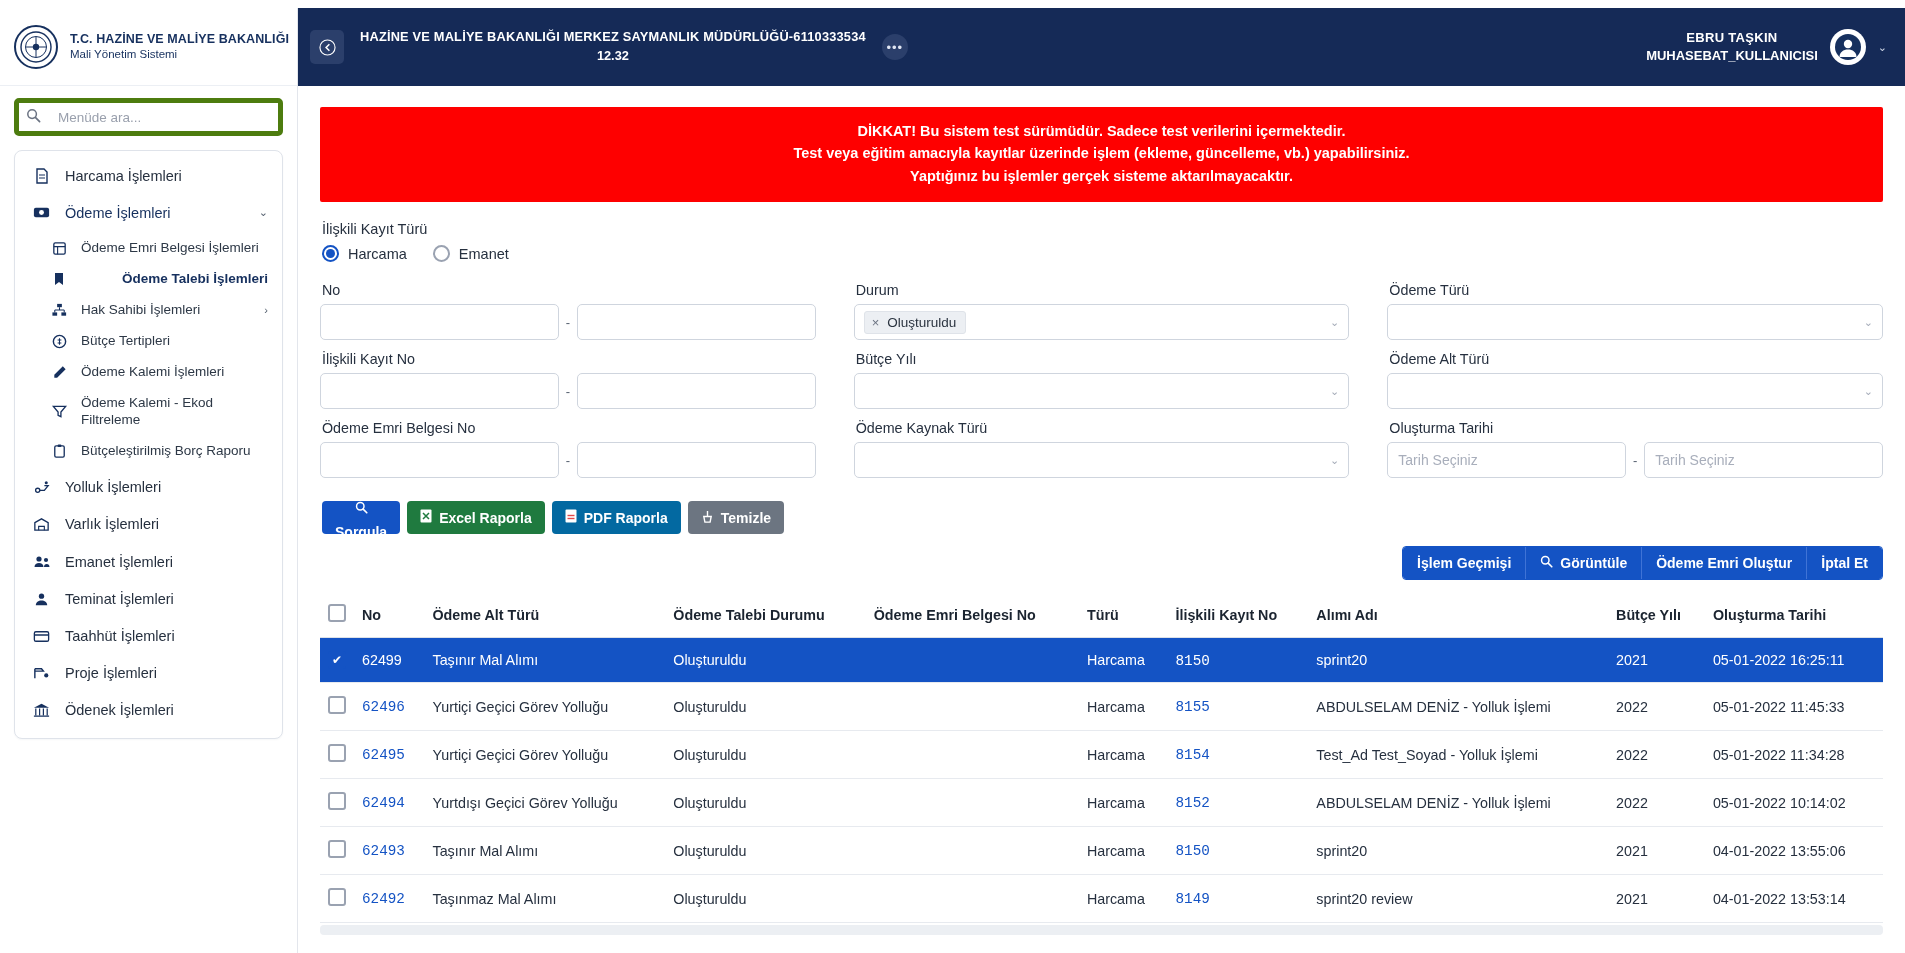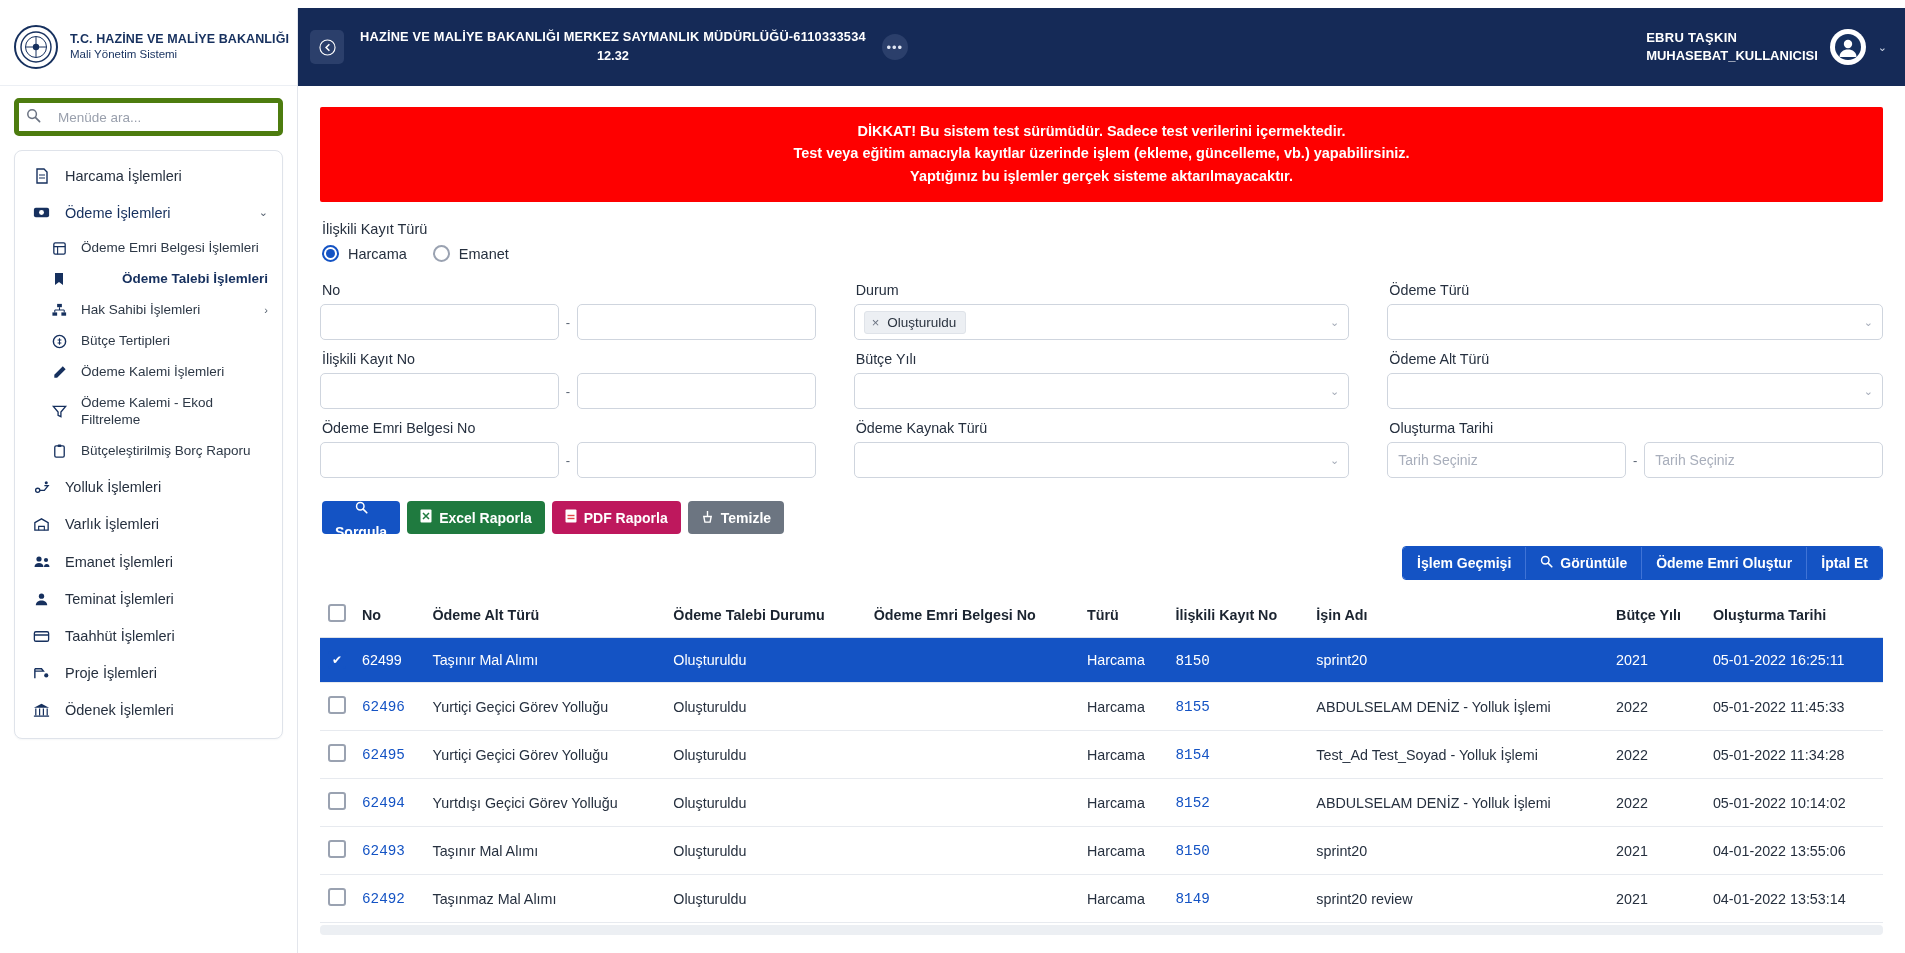--- a/index.html
+++ b/index.html
@@ -94,21 +94,21 @@
   .top-unit { line-height: 1.45; text-align: center; }
   .top-unit .l1 { font-size: 12.8px; font-weight: bold; letter-spacing: .2px; }
   .top-unit .l2 { font-size: 12.8px; font-weight: bold; }
   .dots-btn {
     width: 26px; height: 26px; border-radius: 50%; background: #2b3f6b;
     display: flex; align-items: center; justify-content: center;
     margin-left: 16px; font-size: 13px; letter-spacing: 1px; cursor: pointer;
     color: #dfe5f2;
   }
   .top-right { margin-left: auto; display: flex; align-items: center; gap: 12px; }
-  .user-text { text-align: left; line-height: 1.4; }
+  .user-text { text-align: center; line-height: 1.4; }
   .user-text .u1 { font-size: 13px; font-weight: bold; letter-spacing: .3px; }
   .user-text .u2 { font-size: 13px; font-weight: bold; }
   .avatar {
     width: 36px; height: 36px; border-radius: 50%; background: #fff;
     display:flex; align-items:center; justify-content:center; color:#152a57;
   }
   .caret-down { font-size: 11px; color:#cfd7e7; }
 
   .content { flex: 1; overflow: hidden; padding: 0 22px; }
 
@@ -153,21 +153,21 @@
   .datein { color:#a8aebb; }
 
   .btnrow { display: flex; align-items: center; gap: 7px; margin: 23px 0 0 2px; }
   .btn {
     height: 33px; border-radius: 4px; display: inline-flex; align-items: center; gap: 7px;
     padding: 0 13px; font-size: 14px; font-weight: bold; color: #fff; cursor: pointer; border: 0;
     font-family: inherit;
   }
   .btn.blue { background: #1453c4; flex-direction: column; }
   .btn.green { background: #1f7a3f; }
-  .btn.red { background: #be185d; }
+  .btn.red { background: #0369a1; }
   .btn.gray { background: #6c7581; }
 
   .actbar { display: flex; justify-content: flex-end; margin-top: 12px; }
   .actbar-inner {
     display: flex; align-items: stretch; border: 1px solid #1453c4; border-radius: 4px; overflow: hidden;
   }
   .act {
     background: #1453c4; color: #fff; font-size: 14px; font-weight: bold;
     padding: 8px 14px; display:flex; align-items:center; gap: 7px; cursor: pointer;
     border-right: 1px solid #3f73d6;
@@ -581,21 +581,21 @@
           <tr>
             <th class="c-chk">
               <span class="cbx"></span>
             </th>
             <th>No</th>
             <th>Ödeme Alt Türü</th>
             <th>Ödeme Talebi Durumu</th>
             <th>Ödeme Emri Belgesi No</th>
             <th>Türü</th>
             <th>İlişkili Kayıt No</th>
-            <th>İşin Adı</th>
+            <th>Alımı Adı</th>
             <th>Bütçe Yılı</th>
             <th>Oluşturma Tarihi</th>
           </tr>
         </thead>
         <tbody>
           <tr class="sel-row">
             <td class="c-chk"><span class="cbx on"></span></td>
             <td>62499</td>
             <td>Taşınır Mal Alımı</td>
             <td>Oluşturuldu</td>

